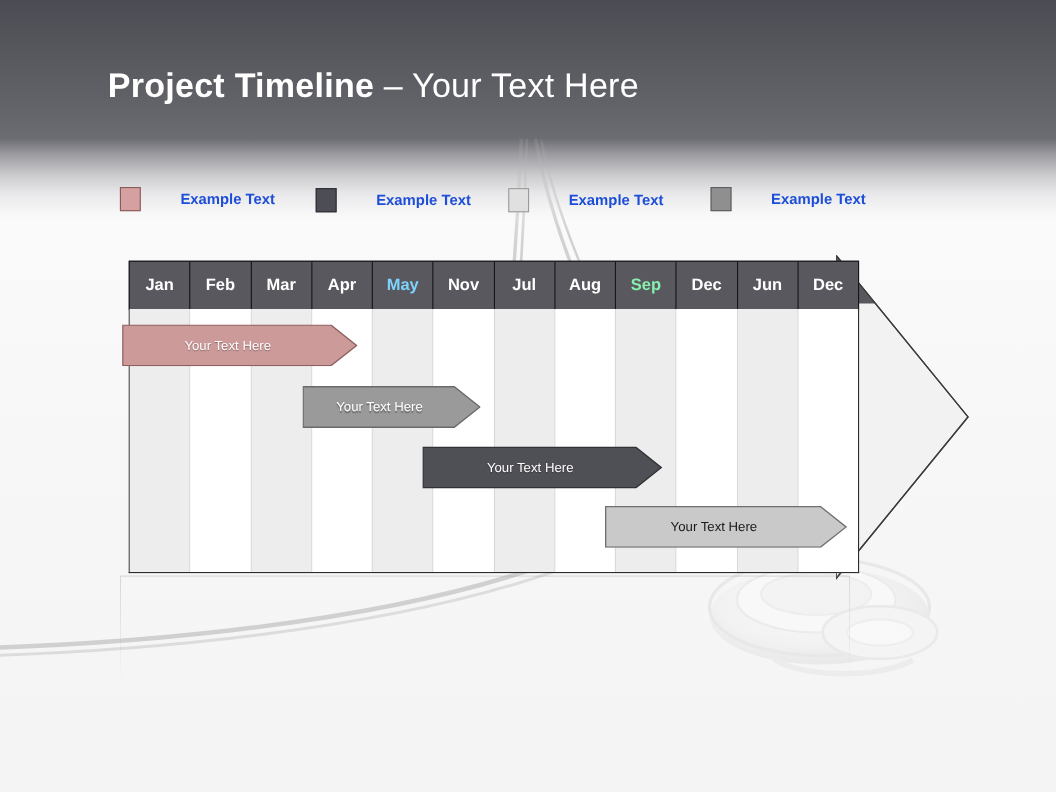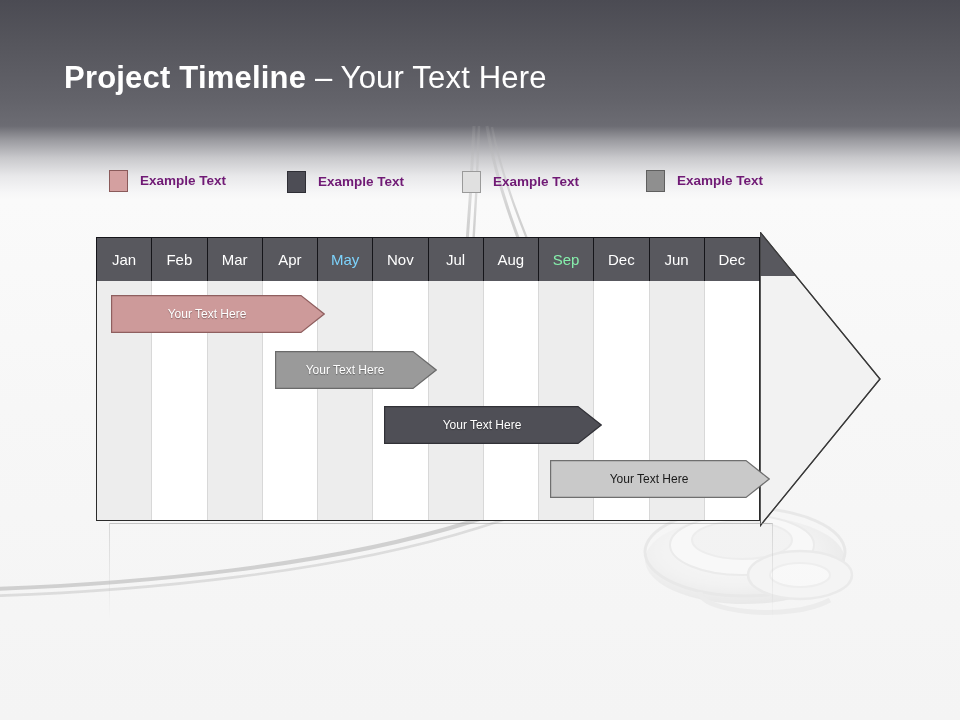--- a/index.html
+++ b/index.html
@@ -61,61 +61,63 @@
   
   .title {
     position: absolute;
     left: 64px;
     top: 60px;
     font-size: 31px;
     color: #ffffff;
     letter-spacing: 0.2px;
     white-space: nowrap;
   }
-  .title .strong { font-weight: bold; }
+  .title .strong { font-weight: bold; margin-left: 34px; }
   .title .light  { font-weight: normal; }
 
   
   .legend-item {
     position: absolute;
     display: flex;
     align-items: center;
     white-space: nowrap;
   }
   .legend-swatch {
     width: 19px;
     height: 22px;
     border: 1px solid #6e6e6e;
     box-sizing: border-box;
     margin-right: 12px;
     flex: 0 0 auto;
   }
   .legend-label {
     font-size: 13.5px;
     font-weight: bold;
-    color: #701a75;
+    color: #1d4ed8;
     line-height: 1;
+    margin-left: 24px;
   }
 
   
   .big-arrow {
     position: absolute;
     left: 760px;
     top: 232px;
     width: 130px;
     height: 296px;
   }
 
   
   .tl-wrap {
     position: absolute;
-    left: 96px;
+    left: 117px;
     top: 237px;
     width: 664px;
     height: 285px;
+    font-weight: bold;
   }
   .tl-header {
     position: absolute;
     left: 0; top: 0;
     width: 664px;
     height: 45px;
     background: #58585e;
     border: 1px solid #15151a;
     box-sizing: border-box;
     display: flex;

